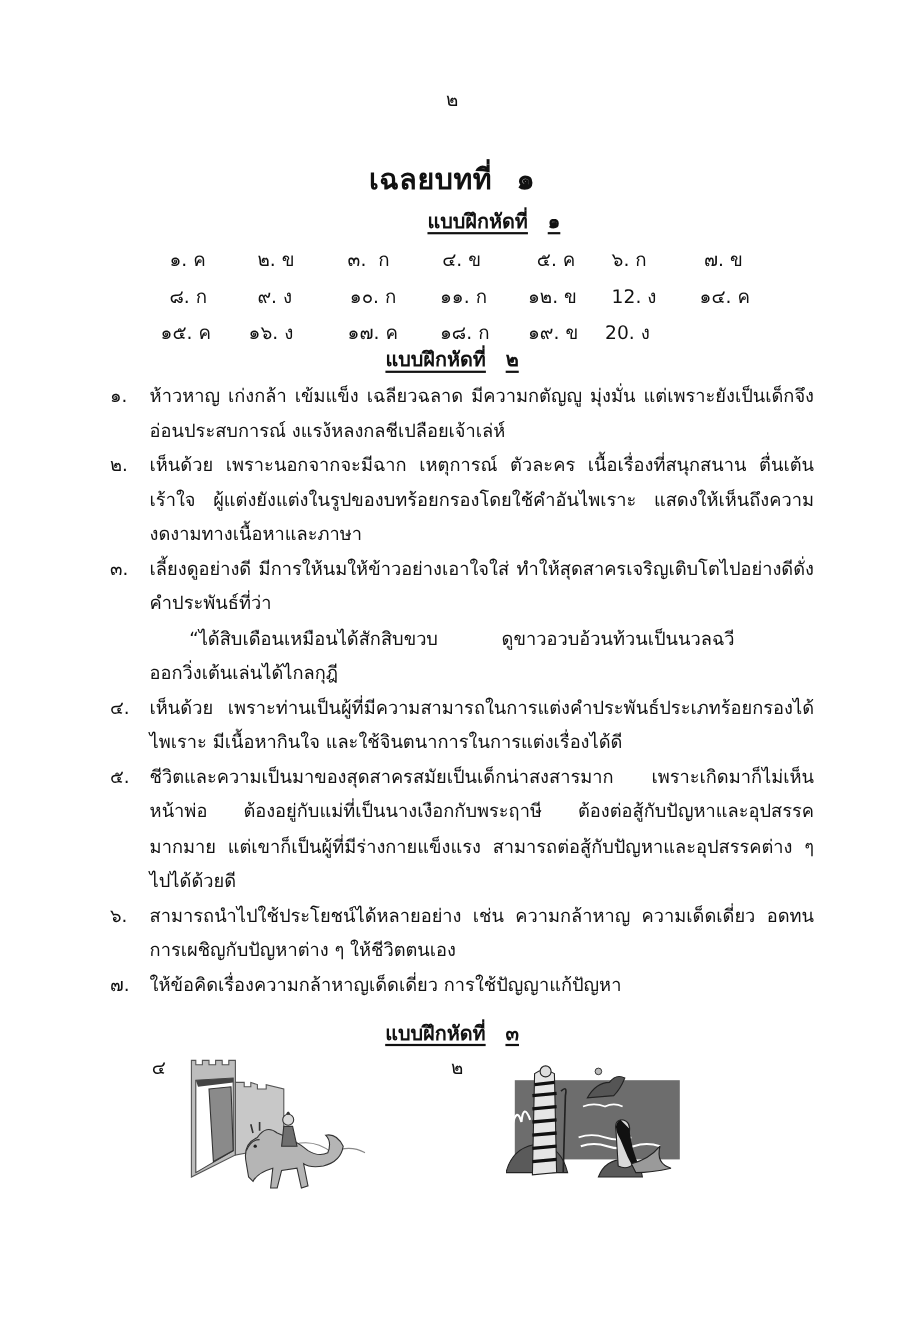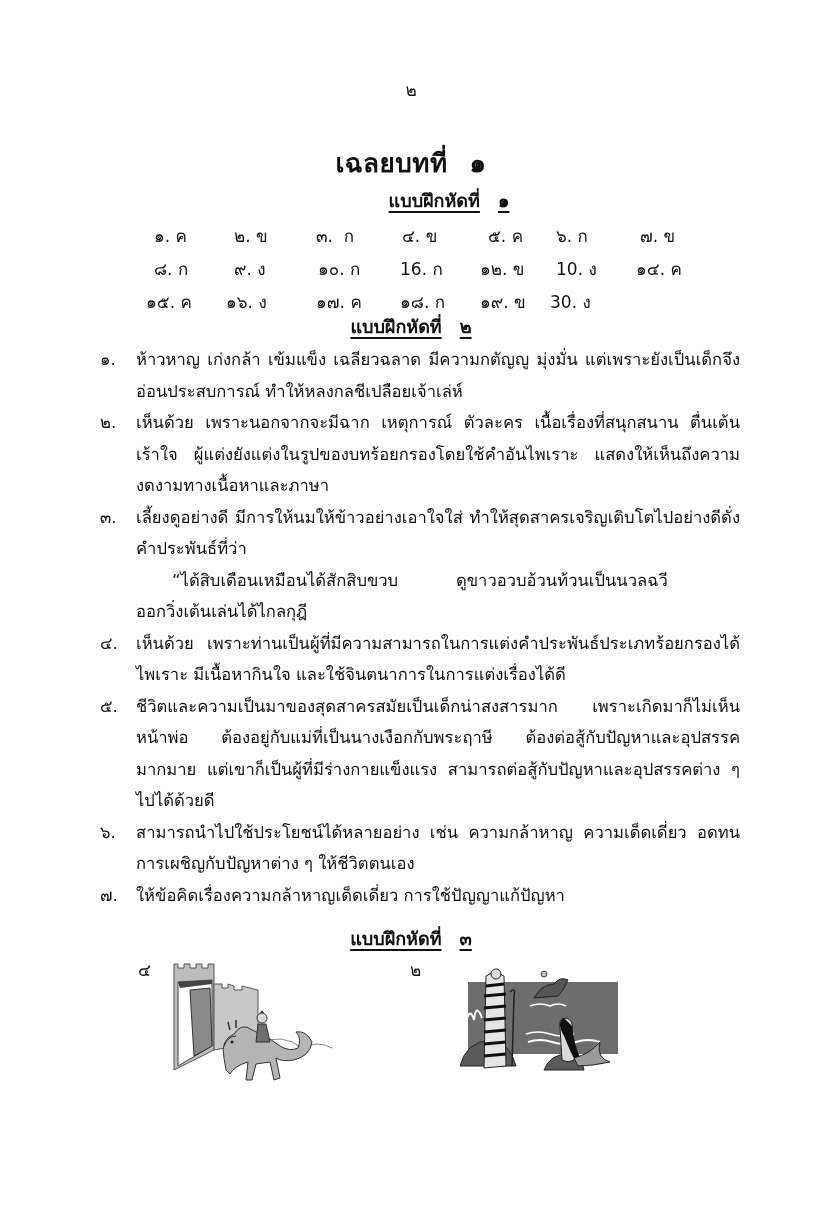--- a/index.html
+++ b/index.html
@@ -127,43 +127,43 @@
       <span class="answer-cell" style="left:166px"><span>๓.</span>&nbsp; <span>ก</span></span>
       <span class="answer-cell" style="left:252px"><span>๔.</span> <span>ข</span></span>
       <span class="answer-cell" style="left:338px"><span>๕.</span> <span>ค</span></span>
       <span class="answer-cell" style="left:406px"><span>๖.</span> <span>ก</span></span>
       <span class="answer-cell" style="left:490px"><span>๗.</span> <span>ข</span></span>
     </div>
     <div class="answer-row">
       <span class="answer-cell" style="left:4px"><span>๘.</span> <span>ก</span></span>
       <span class="answer-cell" style="left:84px"><span>๙.</span> <span>ง</span></span>
       <span class="answer-cell" style="left:168px"><span>๑๐.</span> <span>ก</span></span>
-      <span class="answer-cell" style="left:250px"><span>16.</span> <span>ก</span></span>
+      <span class="answer-cell" style="left:250px"><span>๑๑.</span> <span>ก</span></span>
       <span class="answer-cell" style="left:330px"><span>๑๒.</span> <span>ข</span></span>
-      <span class="answer-cell" style="left:406px"><span>10.</span> <span>ง</span></span>
+      <span class="answer-cell" style="left:406px"><span>12.</span> <span>ง</span></span>
       <span class="answer-cell" style="left:486px"><span>๑๔.</span> <span>ค</span></span>
     </div>
     <div class="answer-row">
       <span class="answer-cell" style="left:-4px"><span>๑๕.</span> <span>ค</span></span>
       <span class="answer-cell" style="left:76px"><span>๑๖.</span> <span>ง</span></span>
       <span class="answer-cell" style="left:166px"><span>๑๗.</span> <span>ค</span></span>
       <span class="answer-cell" style="left:250px"><span>๑๘.</span> <span>ก</span></span>
       <span class="answer-cell" style="left:330px"><span>๑๙.</span> <span>ข</span></span>
-      <span class="answer-cell" style="left:400px"><span>30.</span> <span>ง</span></span>
+      <span class="answer-cell" style="left:400px"><span>20.</span> <span>ง</span></span>
     </div>
   </div>
 
   <div class="section-heading" style="top:312px;">
     <span class="inner"><span>แบบฝึกหัดที่</span><span class="num">๒</span></span>
   </div>
 
   <div class="items">
     <div class="item">
       <span class="item-num">๑.</span>
-      <div class="item-text">ห้าวหาญ เก่งกล้า เข้มแข็ง  เฉลียวฉลาด  มีความกตัญญู  มุ่งมั่น แต่เพราะยังเป็นเด็กจึงอ่อนประสบการณ์  ทำให้หลงกลชีเปลือยเจ้าเล่ห์</div>
+      <div class="item-text">ห้าวหาญ เก่งกล้า เข้มแข็ง  เฉลียวฉลาด  มีความกตัญญู  มุ่งมั่น แต่เพราะยังเป็นเด็กจึงอ่อนประสบการณ์  งแรง้หลงกลชีเปลือยเจ้าเล่ห์</div>
     </div>
     <div class="item">
       <span class="item-num">๒.</span>
       <div class="item-text">เห็นด้วย เพราะนอกจากจะมีฉาก เหตุการณ์ ตัวละคร เนื้อเรื่องที่สนุกสนาน ตื่นเต้นเร้าใจ ผู้แต่งยังแต่งในรูปของบทร้อยกรองโดยใช้คำอันไพเราะ  แสดงให้เห็นถึงความงดงามทางเนื้อหาและภาษา</div>
     </div>
     <div class="item">
       <span class="item-num">๓.</span>
       <div class="item-text">เลี้ยงดูอย่างดี  มีการให้นมให้ข้าวอย่างเอาใจใส่  ทำให้สุดสาครเจริญเติบโตไปอย่างดีดั่งคำประพันธ์ที่ว่า</div>
     </div>
     <div class="poem">

